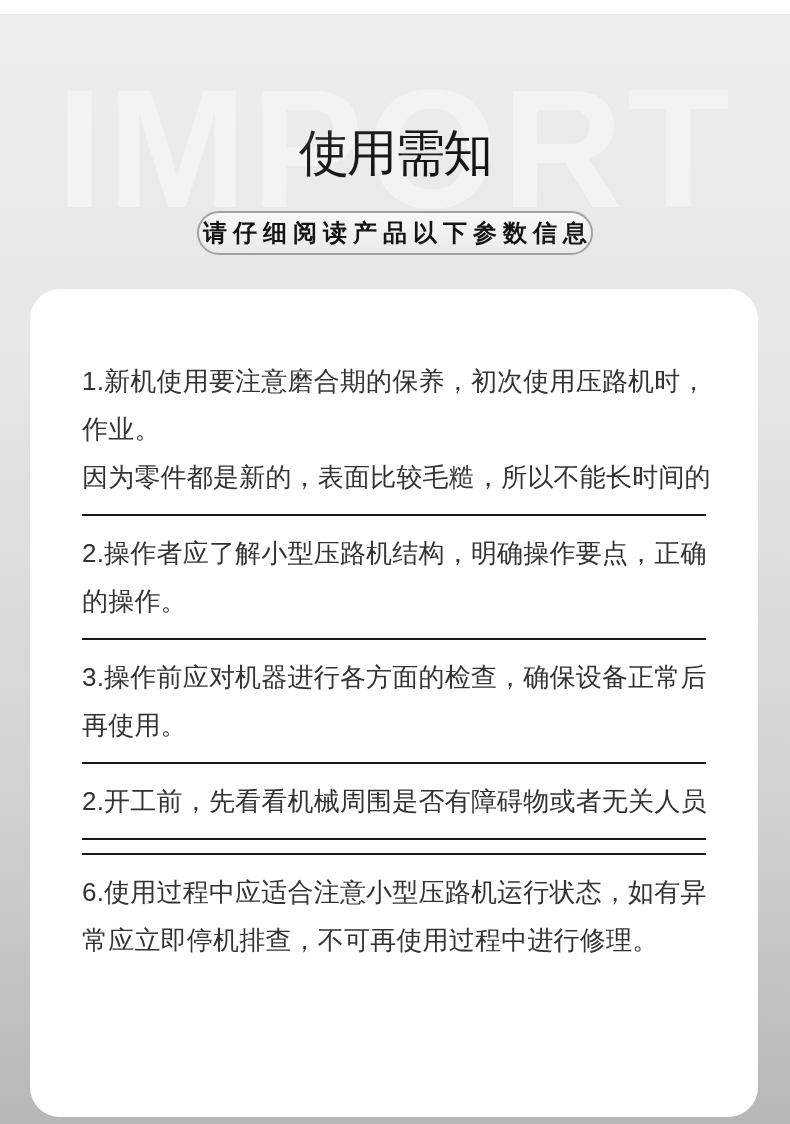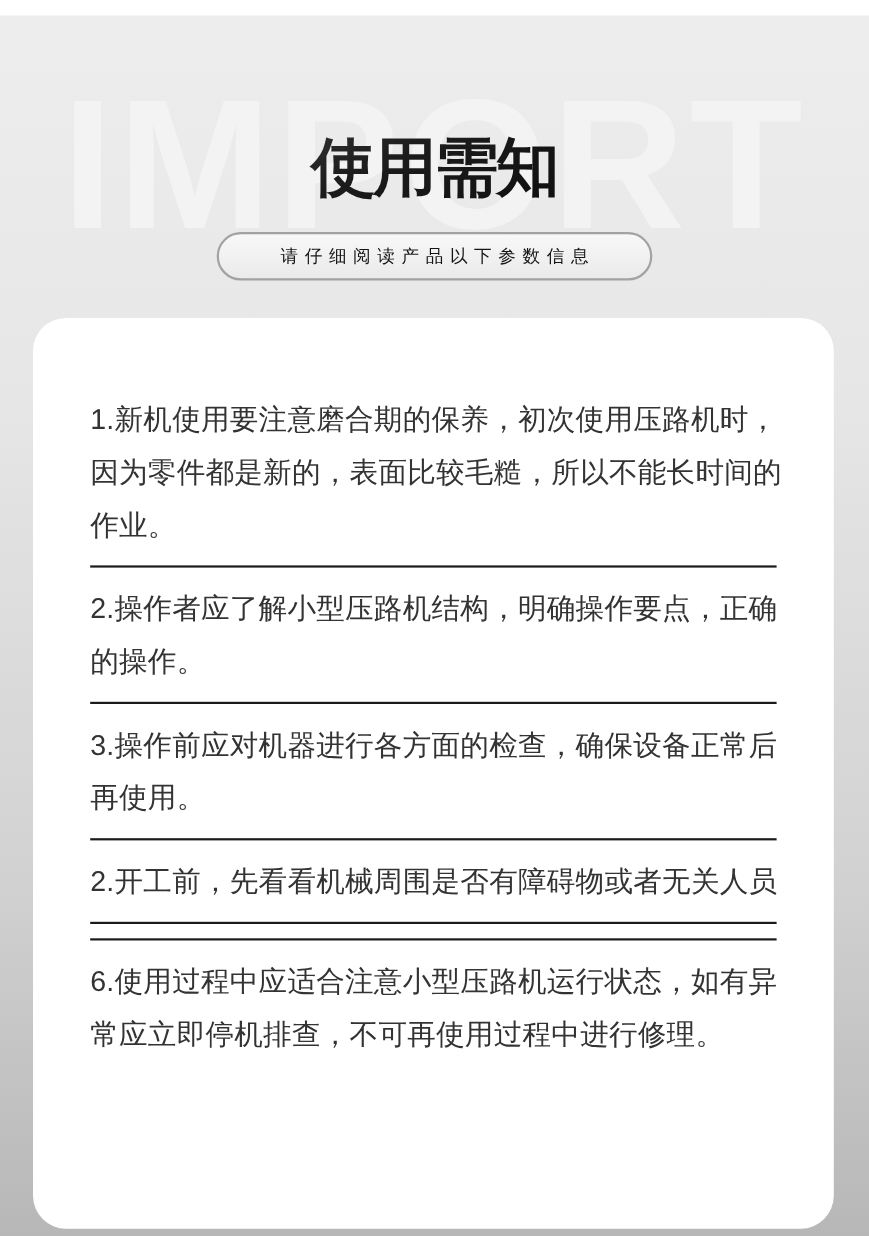--- a/index.html
+++ b/index.html
@@ -16,39 +16,39 @@
   }
   .watermark{
     position:absolute;top:28px;left:0;width:790px;height:215px;
     display:flex;align-items:center;justify-content:center;
     font-size:168px;font-weight:800;letter-spacing:4px;
     color:#f3f3f3;user-select:none;white-space:nowrap;
   }
   .title{
     position:absolute;top:96px;left:0;width:790px;margin:0;
     text-align:center;
-    font-size:58px;line-height:86px;font-weight:700;letter-spacing:-2px;
+    font-size:50px;line-height:86px;font-weight:400;letter-spacing:-2px;
     color:#161616;
   }
   @supports (-webkit-background-clip: text){
     .title{
       background:linear-gradient(155deg,#5a5a5a 0%,#1b1b1b 45%,#000 100%);
       -webkit-background-clip:text;
       -webkit-text-fill-color:transparent;
     }
   }
   .subtitle-pill{
     position:absolute;top:197px;left:197px;width:396px;height:44px;
     box-sizing:border-box;
     border:2px solid #a2a2a2;border-radius:22px;
     background:linear-gradient(180deg,#f8f8f8,#eaeaea);
     display:flex;align-items:center;justify-content:center;
   }
   .subtitle-text{
-    font-size:16px;font-weight:400;color:#141414;
+    font-size:24px;font-weight:700;color:#141414;
     letter-spacing:6px;text-indent:6px;white-space:nowrap;
   }
   .card{
     position:absolute;left:30px;top:275px;width:728px;height:828px;
     box-sizing:border-box;
     background:#ffffff;border-radius:30px;
     padding:68px 52px 0 52px;
   }
   .note-item{
     font-size:26px;line-height:48px;color:#333333;
@@ -69,22 +69,22 @@
   <h1 class="title">使用需知</h1>
 
   <div class="subtitle-pill">
     <span class="subtitle-text">请仔细阅读产品以下参数信息</span>
   </div>
 
   <div class="card">
 
     <div class="note-item">
       <div class="note-line">1.新机使用要注意磨合期的保养，初次使用压路机时，</div>
+      <div class="note-line">作业。</div>
       <div class="note-line">因为零件都是新的，表面比较毛糙，所以不能长时间的</div>
-      <div class="note-line">作业。</div>
     </div>
 
     <div class="sep"></div>
 
     <div class="note-item">
       <div class="note-line">2.操作者应了解小型压路机结构，明确操作要点，正确</div>
       <div class="note-line">的操作。</div>
     </div>
 
     <div class="sep"></div>

